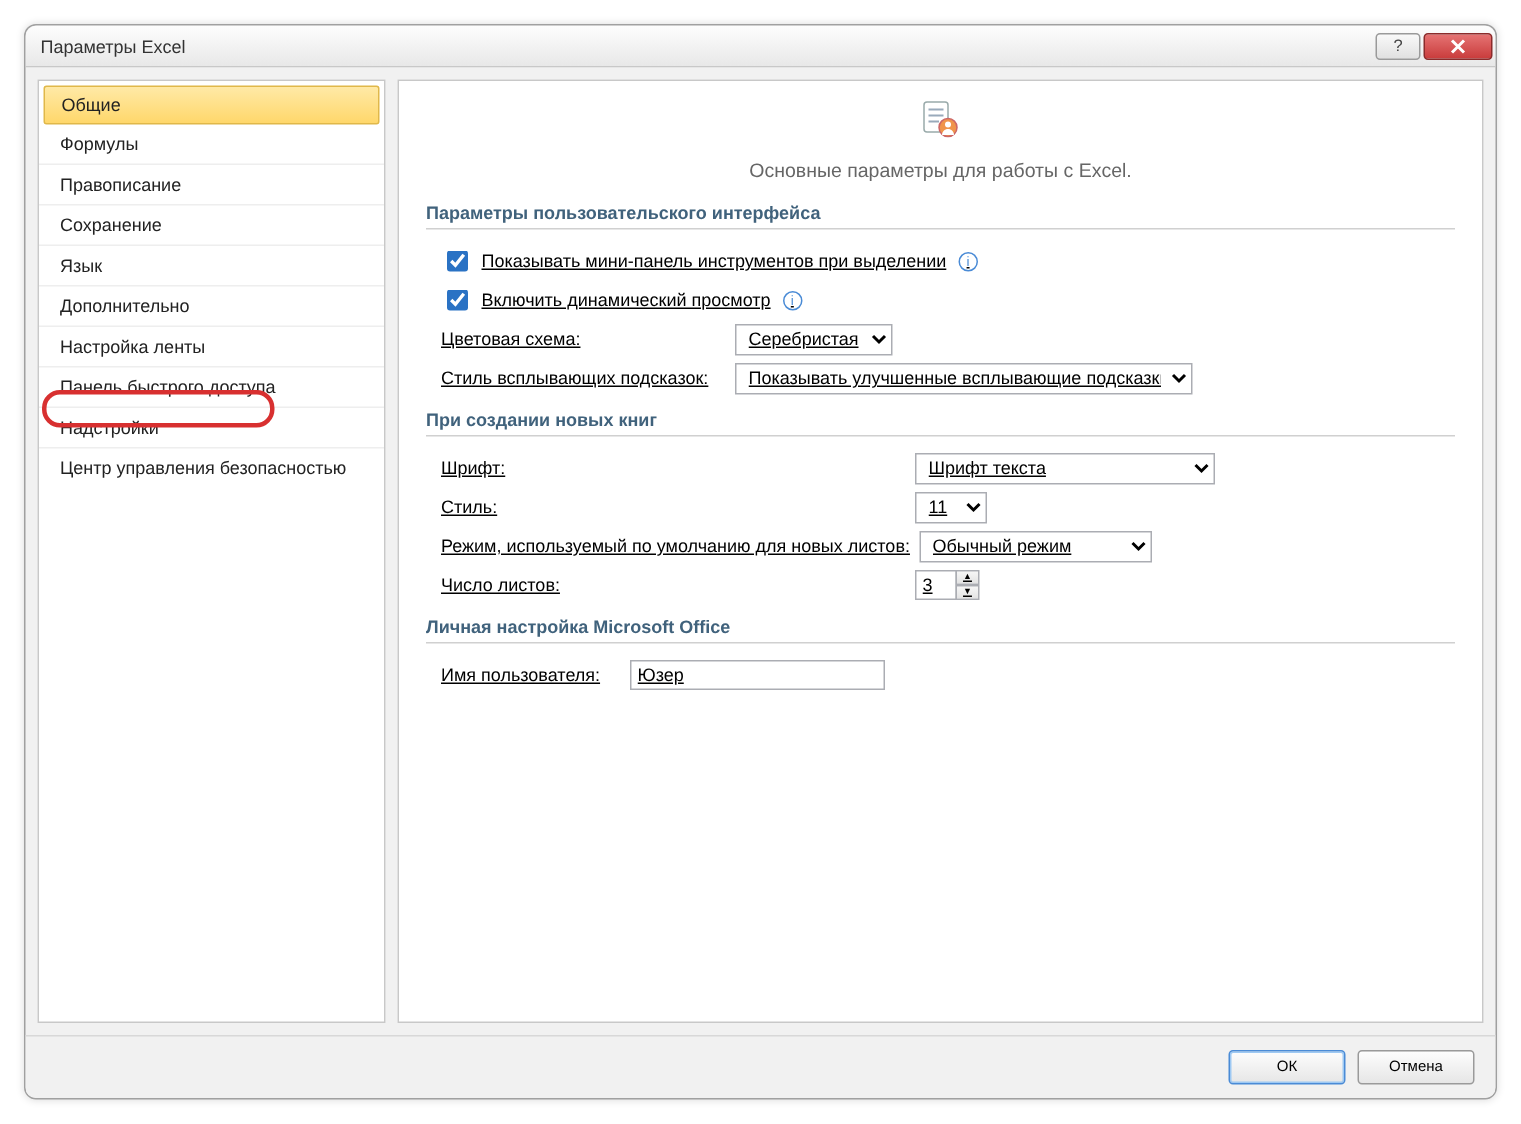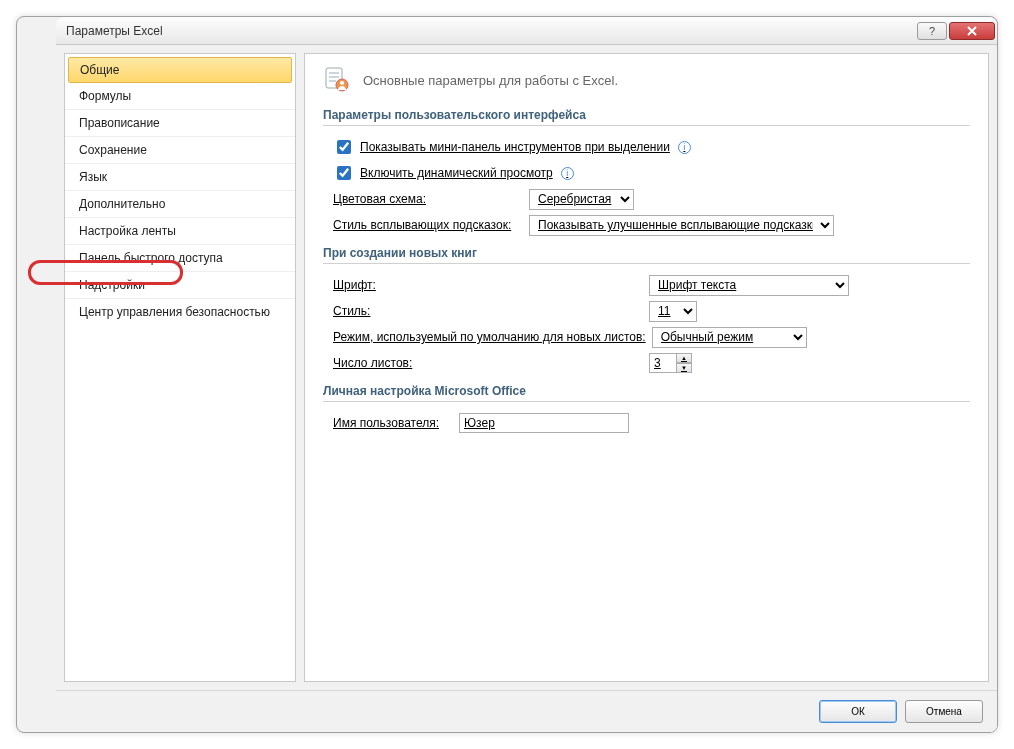--- a/index.html
+++ b/index.html
@@ -21,21 +21,20 @@
 .window {
   width: 100%;
   height: 100%;
   border: 1px solid #a0a0a0;
   border-radius: 8px;
   background: #f1f1f1;
   display: flex;
   flex-direction: column;
   box-shadow: 0 0 6px rgba(0,0,0,0.15);
   overflow: hidden;
-  padding-left: 39px;
 }
 .titlebar {
   height: 28px;
   background: linear-gradient(#fdfdfd, #e8e8e8);
   border-bottom: 1px solid #c8c8c8;
   display: flex;
   align-items: center;
   padding: 0 2px 0 10px;
   border-top-left-radius: 8px;
   border-top-right-radius: 8px;
@@ -109,20 +108,21 @@
   padding: 12px 18px;
   position: relative;
 }
 .heading {
   display: flex;
   align-items: center;
   gap: 12px;
   color: #666;
   font-size: 13px;
   margin-bottom: 14px;
+  flex-direction: column;
 }
 .heading .hicon {
   width: 28px;
   height: 28px;
   display: inline-flex;
   align-items: center;
   justify-content: center;
 }
 .section-title {
   color: #40627c;

